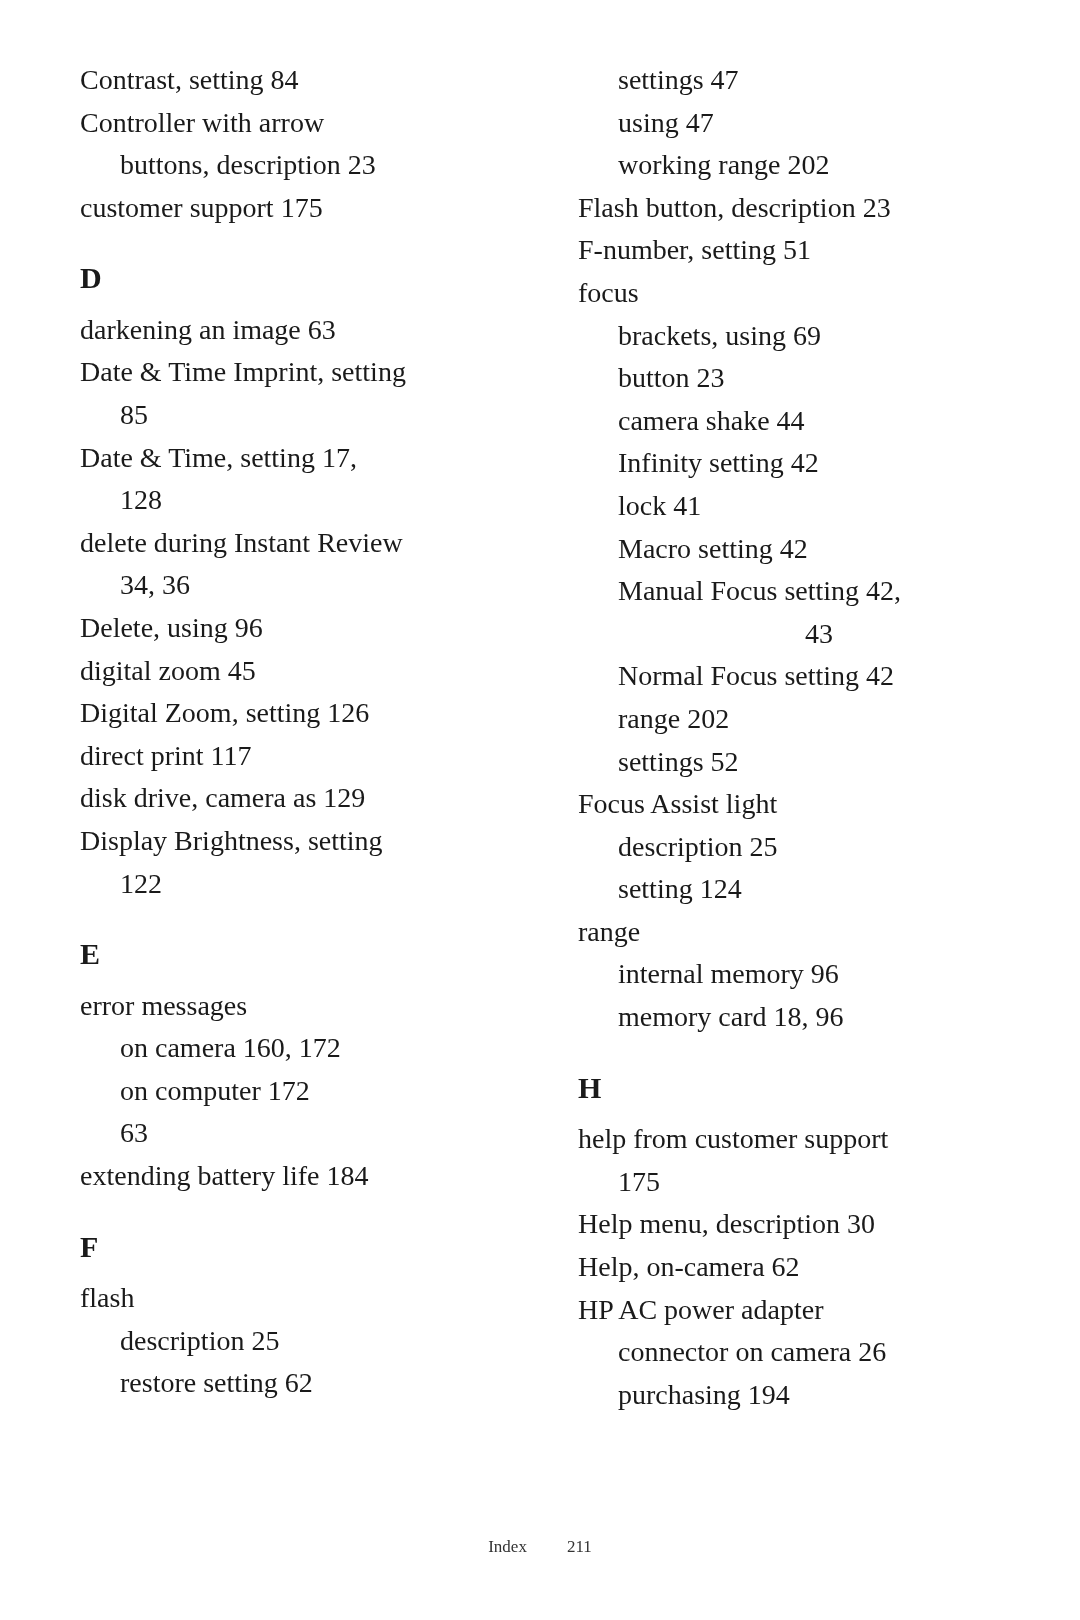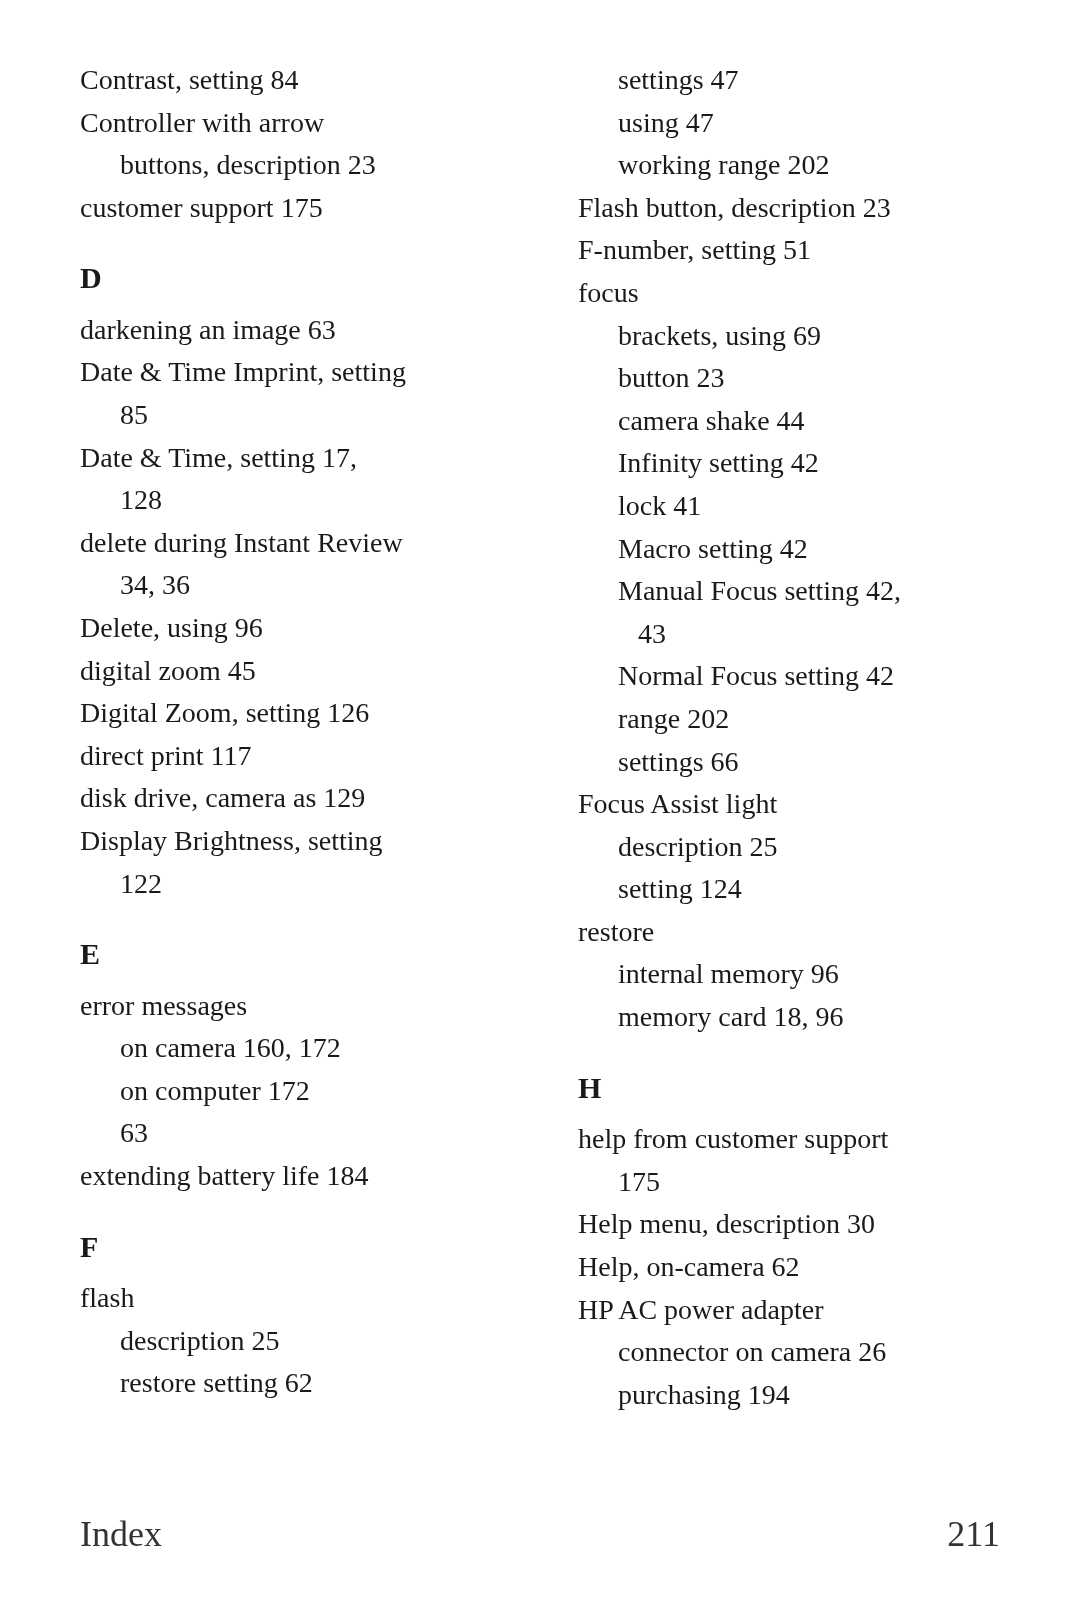--- a/index.html
+++ b/index.html
@@ -49,35 +49,36 @@
       margin-bottom: 2px;
     }
 
     .index-entry.indent {
       padding-left: 40px;
       font-family: Liberation Serif, serif;
     }
 
     .index-entry.indent2 {
       padding-left: 60px;
+      text-align: center;
     }
 
     .section-header {
       font-weight: bold;
       font-size: 30px;
       margin-top: 28px;
       margin-bottom: 10px;
     }
 
     .footer {
       display: flex;
-      justify-content: space-between;
+      justify-content: center;
       align-items: center;
       padding-top: 20px;
-      font-size: 36px;
+      font-size: 17px;
       color: #333;
     }
 
     .footer-text {
       margin-right: 40px;
     }
   </style>
 </head>
 <body>
 
@@ -149,25 +150,25 @@
         <div class="index-entry indent"><span>brackets, using  69</span></div>
         <div class="index-entry indent"><span>button  23</span></div>
         <div class="index-entry indent"><span>camera shake  44</span></div>
         <div class="index-entry indent"><span>Infinity setting  42</span></div>
         <div class="index-entry indent"><span>lock  41</span></div>
         <div class="index-entry indent"><span>Macro setting  42</span></div>
         <div class="index-entry indent"><span>Manual Focus setting  42,</span></div>
         <div class="index-entry indent2"><span>43</span></div>
         <div class="index-entry indent"><span>Normal Focus setting  42</span></div>
         <div class="index-entry indent"><span>range  202</span></div>
-        <div class="index-entry indent"><span>settings  66</span></div>
+        <div class="index-entry indent"><span>settings  52</span></div>
         <div class="index-entry"><span>Focus Assist light</span></div>
         <div class="index-entry indent"><span>description  25</span></div>
         <div class="index-entry indent"><span>setting  124</span></div>
-        <div class="index-entry"><span>restore</span></div>
+        <div class="index-entry"><span>range</span></div>
         <div class="index-entry indent"><span>internal memory  96</span></div>
         <div class="index-entry indent"><span>memory card  18,  96</span></div>
       </div>
 
       <div>
         <div class="section-header">H</div>
         <div class="index-entry"><span>help from customer support</span></div>
         <div class="index-entry indent"><span>175</span></div>
         <div class="index-entry"><span>Help menu, description  30</span></div>
         <div class="index-entry"><span>Help, on-camera  62</span></div>

